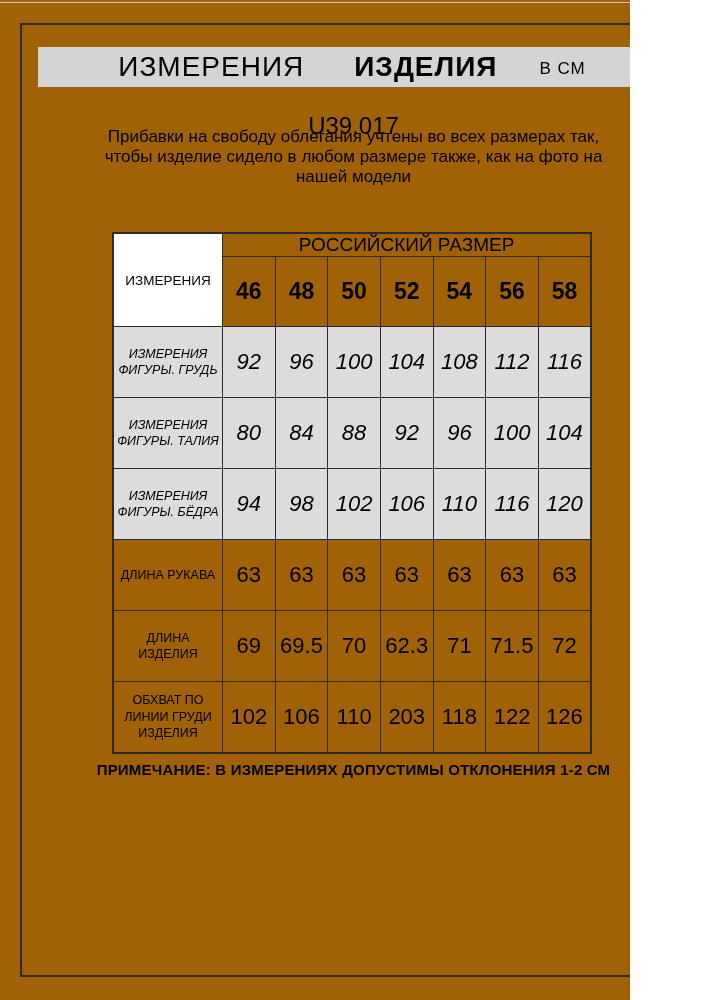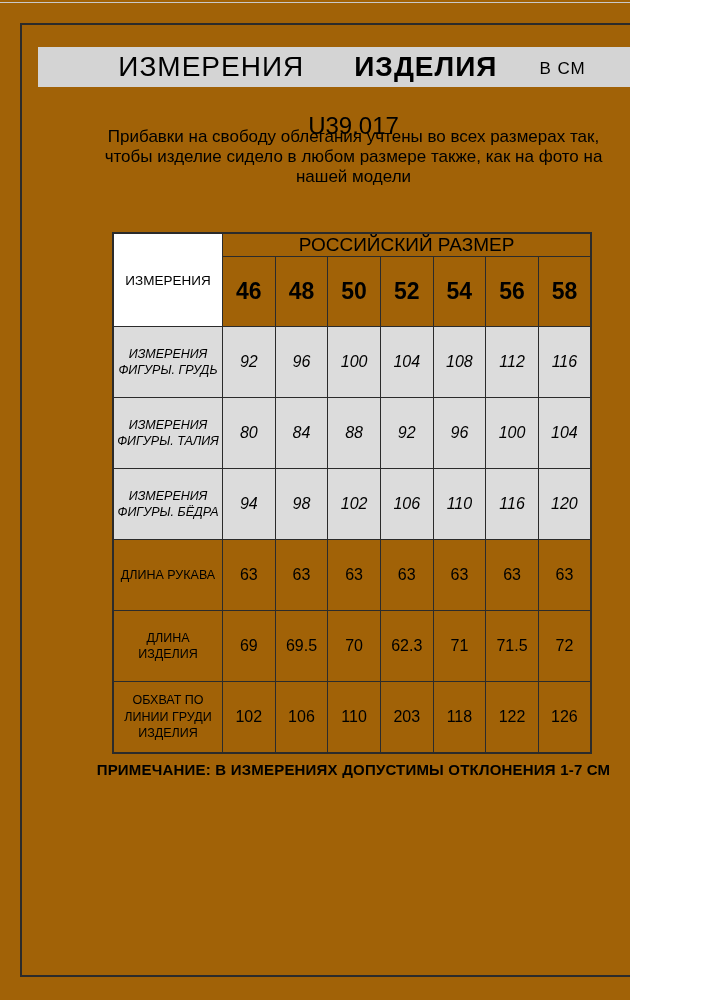--- a/index.html
+++ b/index.html
@@ -102,21 +102,21 @@
   td.size-cell {
     font-size: 23px;
     font-weight: bold;
   }
   tbody tr { height: 71px; }
   td.row-label {
     font-size: 12.5px;
     line-height: 1.3;
     padding: 0 3px;
   }
-  td.value-cell { font-size: 16px; }
+  td.value-cell { font-size: 22px; }
   tr.shaded td {
     background: var(--shaded_row_bg, #dcdcdc);
     font-style: italic;
   }
   .note {
     position: absolute;
     left: 0; top: 761px;
     width: 707px;
     text-align: center;
     font-size: 15px;
@@ -216,14 +216,14 @@
           <td class="value-cell">106</td>
           <td class="value-cell">110</td>
           <td class="value-cell">203</td>
           <td class="value-cell">118</td>
           <td class="value-cell">122</td>
           <td class="value-cell">126</td>
         </tr>
       </tbody>
   </table>
 
-  <div class="note">ПРИМЕЧАНИЕ: В ИЗМЕРЕНИЯХ ДОПУСТИМЫ ОТКЛОНЕНИЯ 1-7 СМ</div>
+  <div class="note">ПРИМЕЧАНИЕ: В ИЗМЕРЕНИЯХ ДОПУСТИМЫ ОТКЛОНЕНИЯ 1-2 СМ</div>
 </div>
 
 </body></html>

